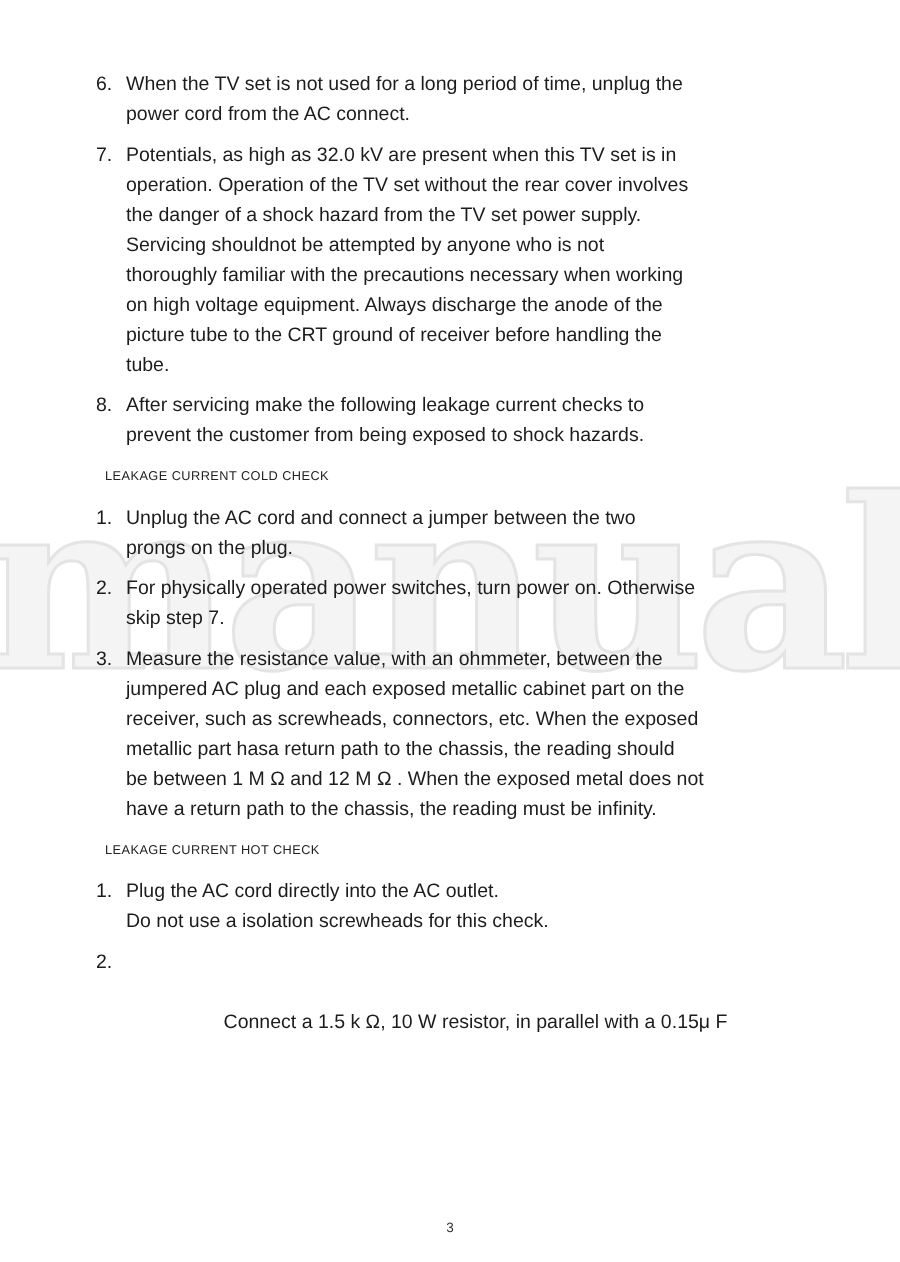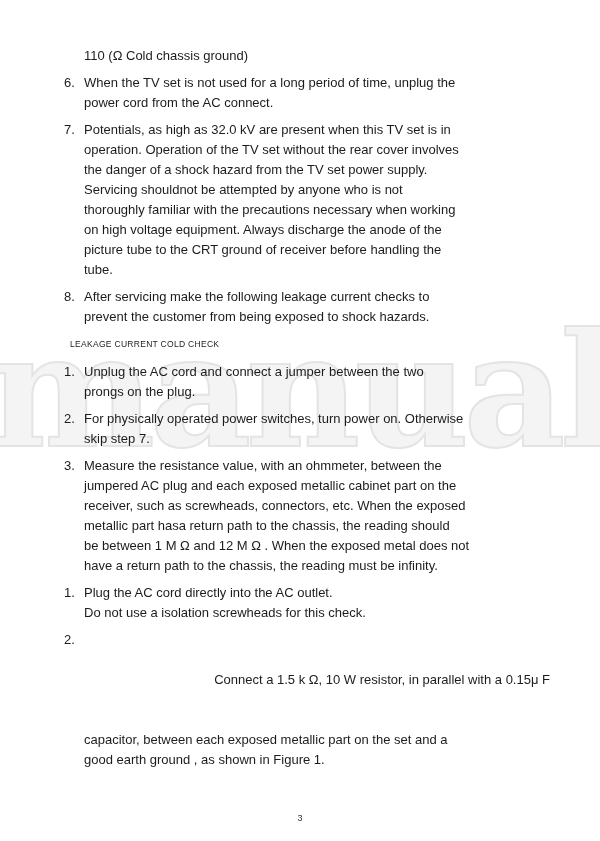--- a/index.html
+++ b/index.html
@@ -44,21 +44,21 @@
   .item .num{
     flex:none;
     width:20px;
   }
   .item .body{
     flex:1;
     white-space:pre-wrap;
   }
   .line-split{
     display:flex;
-    justify-content:flex-end;
+    justify-content:center;
     width:466px;
     white-space:pre-wrap;
   }
   .section-heading{
     font-size:8.5px;
     letter-spacing:0.3px;
     margin:5px 0 8px 6px;
     color:#222;
   }
   .page-number{
@@ -73,21 +73,20 @@
 </style>
 </head>
 <body>
 
 <div class="page">
 
   <div class="watermark">manuali</div>
 
   <div class="content">
 
-    <div class="top-line">110 (Ω Cold chassis ground)</div>
 
     <div class="item">
       <span class="num">6.</span>
       <div class="body">When the TV set is not used for a long period of time, unplug the
 power cord from the AC connect.</div>
     </div>
 
     <div class="item">
       <span class="num">7.</span>
       <div class="body">Potentials, as high as 32.0 kV are present when this TV set is in
@@ -123,36 +122,35 @@
     <div class="item">
       <span class="num">3.</span>
       <div class="body">Measure the resistance value, with an ohmmeter, between the
 jumpered AC plug and each exposed metallic cabinet part on the
 receiver, such as screwheads, connectors, etc. When the exposed
 metallic part hasa return path to the chassis, the reading should
 be between 1 M Ω and 12 M Ω . When the exposed metal does not
 have a return path to the chassis, the reading must be infinity.</div>
     </div>
 
+    <div class="section-heading">LEAKAGE CURRENT HOT CHECK</div>
 
     <div class="item">
       <span class="num">1.</span>
       <div class="body">Plug the AC cord directly into the AC outlet.
 Do not use a isolation screwheads for this check.</div>
     </div>
 
     <div class="item">
       <span class="num">2.</span>
       <div class="body">
         <div class="line-split">
           <span>Connect a 1.5 k Ω, 10 W resistor, in parallel with a 0.15</span>
           <span>μ F</span>
         </div>
-        <div>capacitor, between each exposed metallic part on the set and a
-good earth ground , as shown in Figure 1.</div>
       </div>
     </div>
 
   </div>
 
   <div class="page-number">3</div>
 
 </div>
 
 </body></html>

